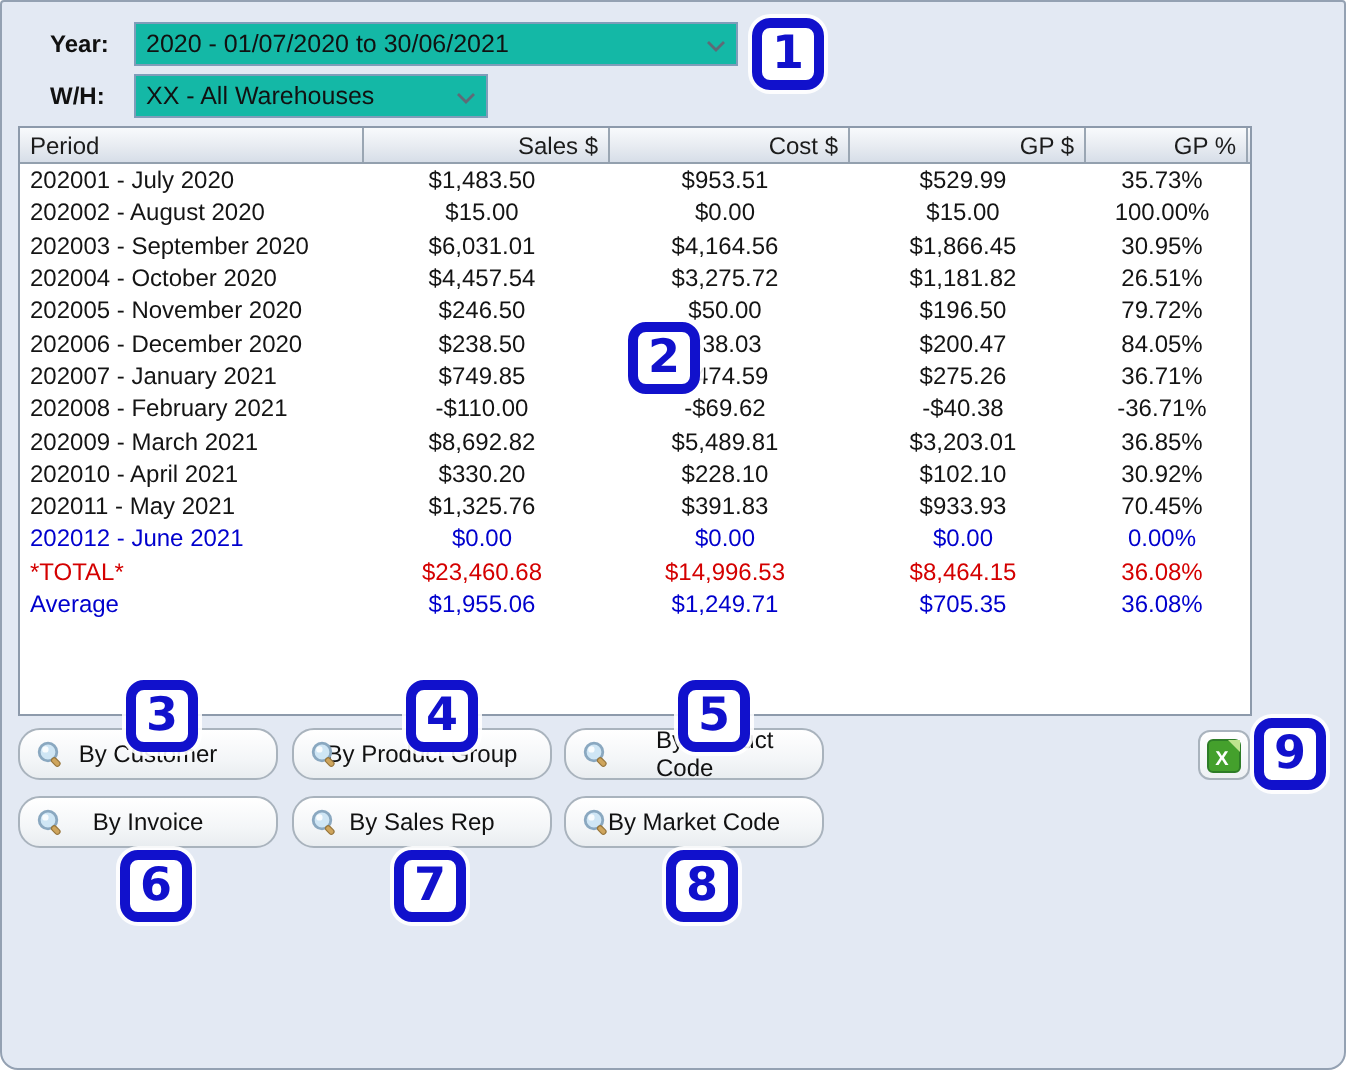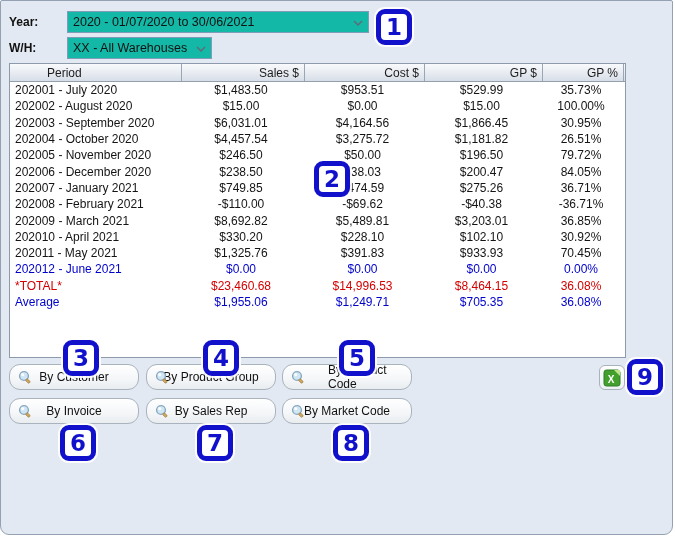--- a/index.html
+++ b/index.html
@@ -8,50 +8,50 @@
 
   .window {
     position:absolute; left:0; top:0; width:673px; height:535px;
     background:#e3e9f3;
     border:1px solid #94a1b2;
     border-radius:2px 2px 9px 9px;
   }
 
   
   .filter-label {
-    position:absolute; left:8px; font-size:12px; font-weight:bold; color:#111;
+    position:absolute; left:24px; font-size:12px; font-weight:bold; color:#111;
   }
   .lbl-year { top:14px; }
   .lbl-wh   { top:40px; }
 
   .dropdown {
     position:absolute; height:22px; background:#14b8a6;
     border:1px solid #7f9db9; display:flex; align-items:center;
     font-size:12.5px; color:#111; padding:0 20px 0 5px; cursor:default;
   }
   .dd-year { left:66px; top:10px; width:302px; }
-  .dd-wh   { left:66px; top:36px; width:145px; }
+  .dd-wh   { left:66px; top:36px; width:177px; }
   .dd-caret {
     position:absolute; right:5px; top:7px; width:10px; height:8px;
   }
 
   
   .report-table {
     position:absolute; left:8px; top:62px; width:617px; height:295px;
     background:#ffffff; border:1px solid #8d9aab; overflow:hidden;
   }
   .thead {
     display:grid; grid-template-columns:172px 123px 120px 118px 81px 1fr;
     height:18px;
     background:linear-gradient(#f8fafc, #e7ebf1 55%, #d7dee8);
     border-bottom:1px solid #93a0ae;
     font-size:12px; color:#1c1c1c;
   }
   .th { display:flex; align-items:center; border-right:1px solid #9aa6b3; height:100%; }
-  .th.first { padding-left:5px;margin-left:32px; }
+  .th.first { padding-left:5px; }
   .th.num { justify-content:flex-end; padding-right:5px; }
   .th.filler { border-right:none; }
 
   .tbody { font-size:12px; }
   .tr {
     display:grid; grid-template-columns:172px 123px 120px 118px 81px 1fr;
     height:16.3px; align-items:center;
   }
   .td.period { padding-left:5px; white-space:nowrap; }
   .td.num { text-align:center; padding-right:5px; white-space:nowrap; }

